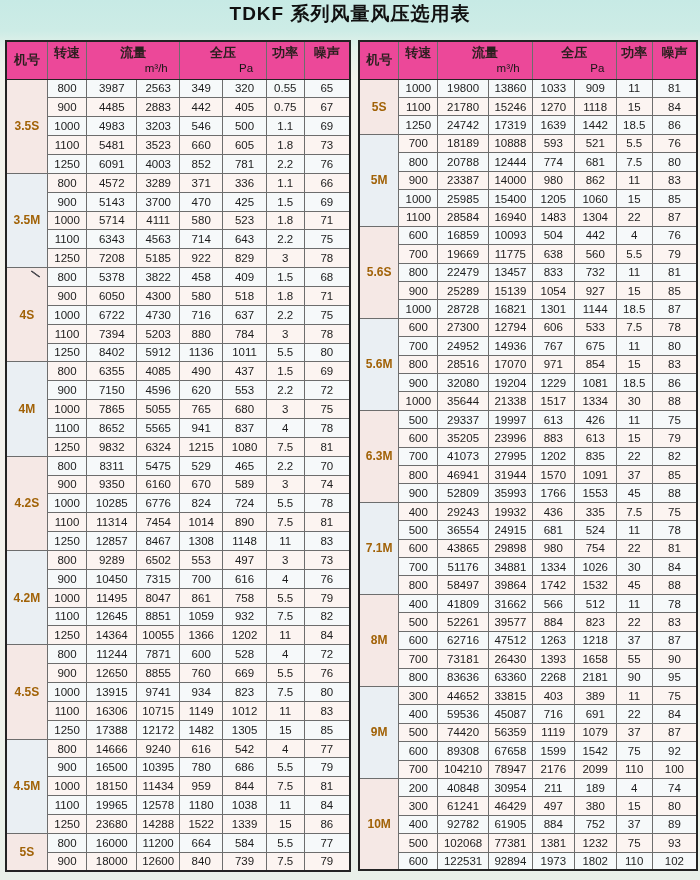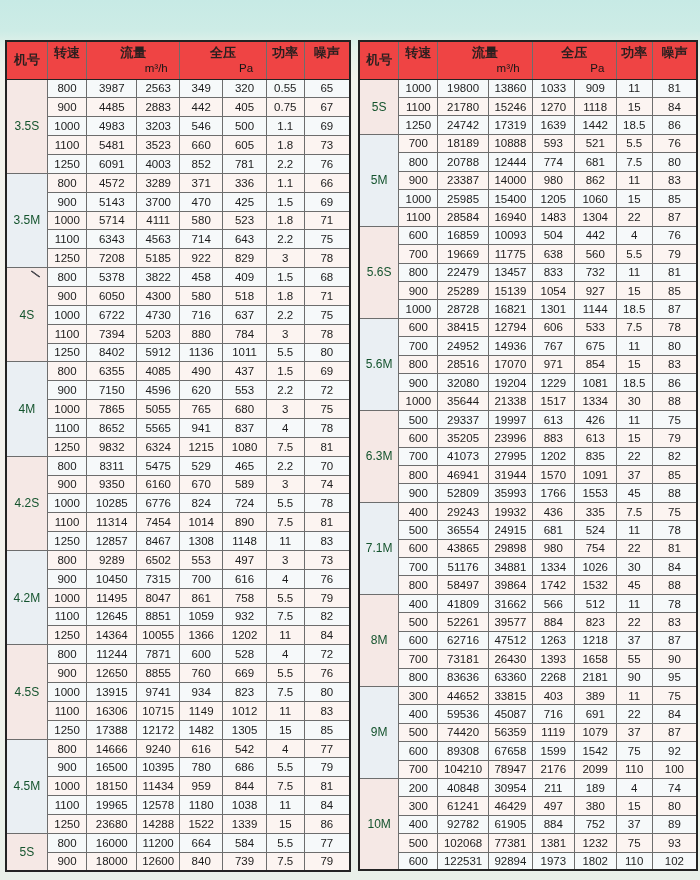--- a/index.html
+++ b/index.html
@@ -19,42 +19,43 @@
     border:2px solid #232323;
   }
   table.left{width:346px;height:832px;}
   table.right{width:340px;height:826px;}
   th,td{
     border:1px solid #6d6d6d;text-align:center;vertical-align:middle;
     padding:0;color:#1c1c1c;overflow:hidden;white-space:nowrap;
   }
   thead tr{height:38px;}
   thead th{
-    background:#ef4444;border-bottom:1.6px solid #232323;
+    background:#ec4899;border-bottom:1.6px solid #232323;
     font-weight:600;font-size:13px;color:#2b1f1f;line-height:1.25;
   }
   thead .unit{font-weight:normal;font-size:11.5px;color:#161616;letter-spacing:0;margin-left:46px;}
   table.left tbody tr{height:18.86px;}
   table.right tbody tr{height:18.42px;}
   tbody td{font-size:11.5px;}
   tbody tr.even td{background:#f6f9fa;}
   tbody tr.odd td{background:#fcf4f1;}
   tbody tr.group-start td{border-top:1.6px solid #2a2a2a;}
-  td.model{font-size:12px;color:#14532d;}
+  td.model{font-size:12px;color:#a16207;font-weight:bold;}
   td.model-a{background:#f5e8e5 !important;}
   td.model-b{background:#eaeff3 !important;margin-left:11px;}
   .pen-mark{
     position:absolute;left:30px;top:273px;width:11px;height:0;
     border-top:2.5px solid #4c4c52;transform:rotate(36deg);border-radius:2px;
   }
 </style>
 </head>
 <body>
 
 <div class="page">
+  <h1 class="page-title">TDKF 系列风量风压选用表</h1>
 
   <div class="tables">
 
     <table class="left">
       <colgroup>
         <col style="width:12%">
           <col style="width:11.5%">
           <col style="width:14.5%">
           <col style="width:12.5%">
         <col style="width:12.5%">
@@ -635,21 +636,21 @@
             <td>28728</td>
             <td>16821</td>
             <td>1301</td>
             <td>1144</td>
             <td>18.5</td>
             <td>87</td>
           </tr>
           <tr class="odd group-start">
             <td rowspan="5" class="model model-b">5.6M</td>
             <td>600</td>
-            <td>38415</td>
+            <td>27300</td>
             <td>12794</td>
             <td>606</td>
             <td>533</td>
             <td>7.5</td>
             <td>78</td>
           </tr>
           <tr class="even">
             <td>700</td>
             <td>24952</td>
             <td>14936</td>

